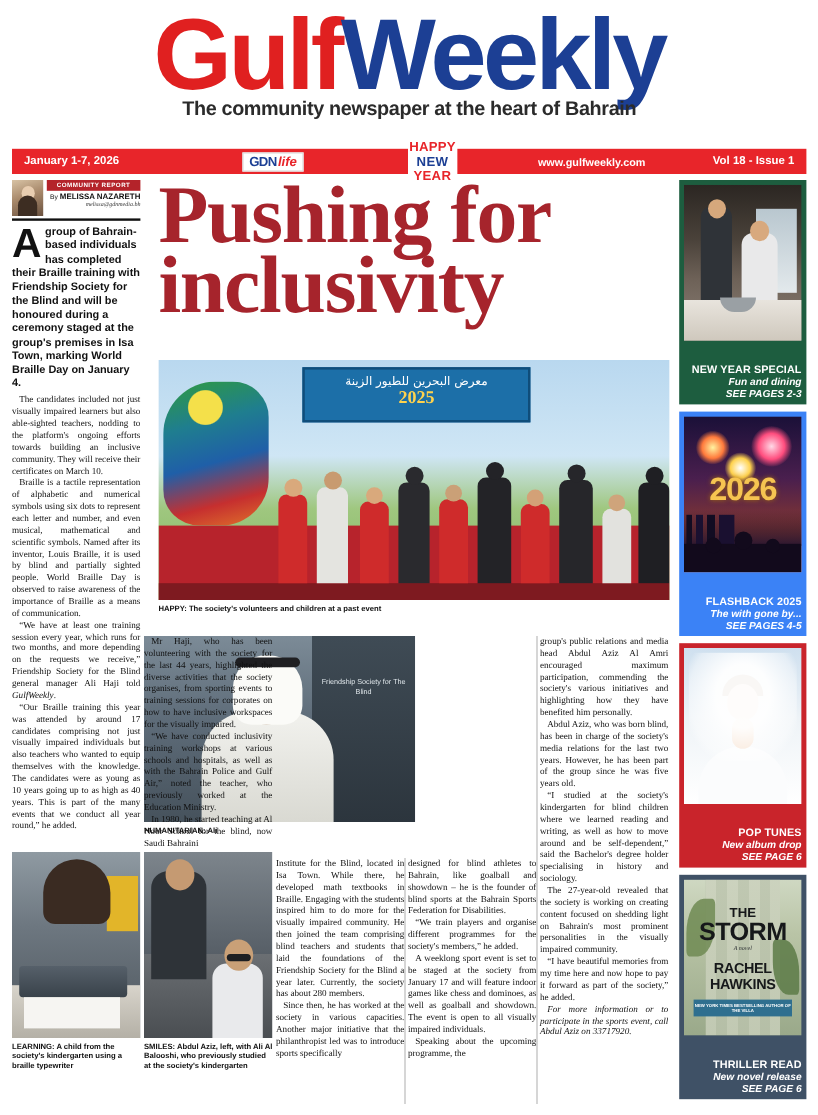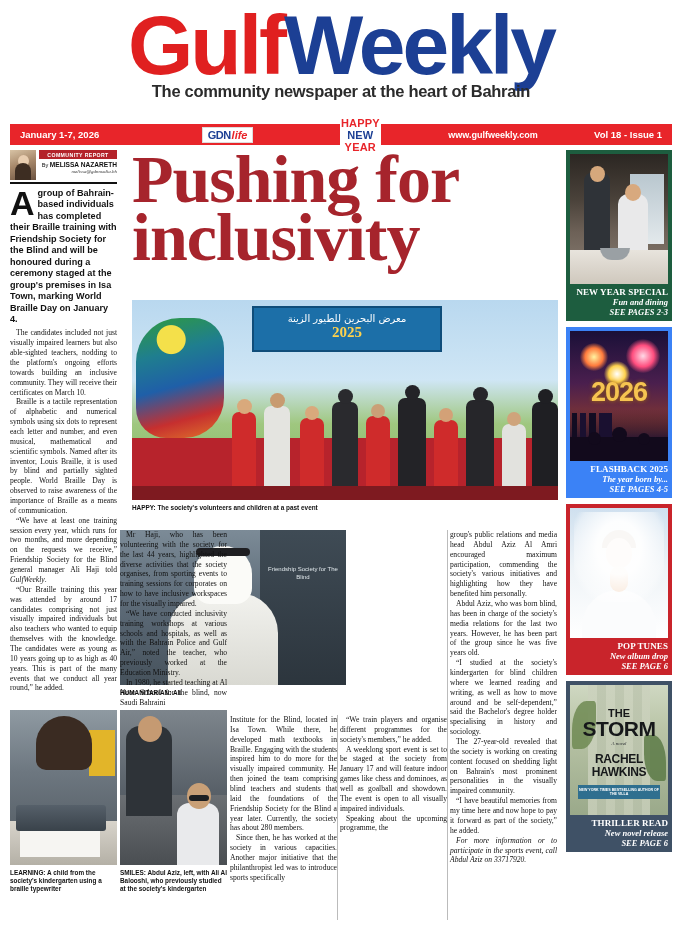--- a/index.html
+++ b/index.html
@@ -158,22 +158,22 @@
   .c2 { left:110px; top:380px; }
   .c3 { left:220px; top:565px; }
   .c4 { left:330px; top:565px; }
   .c5 { left:440px; top:380px; }
 
   .colrule { position:absolute; width:1px; background:#bbb; }
 
   
   .promo { width:106px; margin-bottom:6px; padding:4px; }
   .promo .pimg { width:98px; height:130px; overflow:hidden; position:relative; }
-  .promo .ptxt { padding-top:3px; text-align:right; color:#fff;
-    font-family:Liberation Serif, serif; }
+  .promo .ptxt { padding-top:19px; text-align:right; color:#fff;
+    font-family:Liberation Sans, sans-serif; }
   .promo .p1 { font-weight:bold; font-size:9px; letter-spacing:0.1px;}
   .promo .p2 { font-weight:bold; font-style:italic; font-size:8.5px; }
   .promo .p3 { font-weight:bold; font-style:italic; font-size:8.5px; }
   .pr-green { background:#1d5d3f; }
   .pr-blue  { background:#3b82f6; }
   .pr-red   { background:#c9242b; }
   .pr-slate { background:#3f5166; }
 
   
   .art-dining {
@@ -466,20 +466,21 @@
       <p>“We have conducted inclusivity training workshops at various schools and hospitals, as well as with the Bahrain Police and Gulf Air,” noted the teacher, who previously worked at the Education Ministry.</p>
       <p>In 1980, he started teaching at Al Noor School for the blind, now Saudi Bahraini</p>
     </div>
 
     <div class="tcol c3 col-body">
       <p class="noind">Institute for the Blind, located in Isa Town. While there, he developed math textbooks in Braille. Engaging with the students inspired him to do more for the visually impaired community. He then joined the team comprising blind teachers and students that laid the foundations of the Friendship Society for the Blind a year later. Currently, the society has about 280 members.</p>
       <p>Since then, he has worked at the society in various capacities. Another major initiative that the philanthropist led was to introduce sports specifically</p>
     </div>
 
     <div class="tcol c4 col-body">
+      <p class="noind">designed for blind athletes to Bahrain, like goalball and showdown – he is the founder of blind sports at the Bahrain Sports Federation for Disabilities.</p>
       <p>“We train players and organise different programmes for the society's members,” he added.</p>
       <p>A weeklong sport event is set to be staged at the society from January 17 and will feature indoor games like chess and dominoes, as well as goalball and showdown. The event is open to all visually impaired individuals.</p>
       <p>Speaking about the upcoming programme, the</p>
     </div>
 
     <div class="tcol c5 col-body">
       <p class="noind">group's public relations and media head Abdul Aziz Al Amri encouraged maximum participation, commending the society's various initiatives and highlighting how they have benefited him personally.</p>
       <p>Abdul Aziz, who was born blind, has been in charge of the society's media relations for the last two years. However, he has been part of the group since he was five years old.</p>
       <p>“I studied at the society's kindergarten for blind children where we learned reading and writing, as well as how to move around and be self-dependent,” said the Bachelor's degree holder specialising in history and sociology.</p>
       <p>The 27-year-old revealed that the society is working on creating content focused on shedding light on Bahrain's most prominent personalities in the visually impaired community.</p>
@@ -522,21 +523,21 @@
           <div class="sky"></div>
           <div class="city"></div>
           <div class="sil"></div>
           <div class="head1"></div>
           <div class="head2"></div>
           <div class="head3"></div>
         </div>
       </div>
       <div class="ptxt">
         <div class="p1">FLASHBACK 2025</div>
-        <div class="p2">The year born by...</div>
+        <div class="p2">The with gone by...</div>
         <div class="p3">SEE PAGES 4-5</div>
       </div>
     </div>
 
     <div class="promo pr-red">
       <div class="pimg">
         <div class="art-pop">
           <div class="dress"></div>
           <div class="hair"></div>
           <div class="face"></div>

